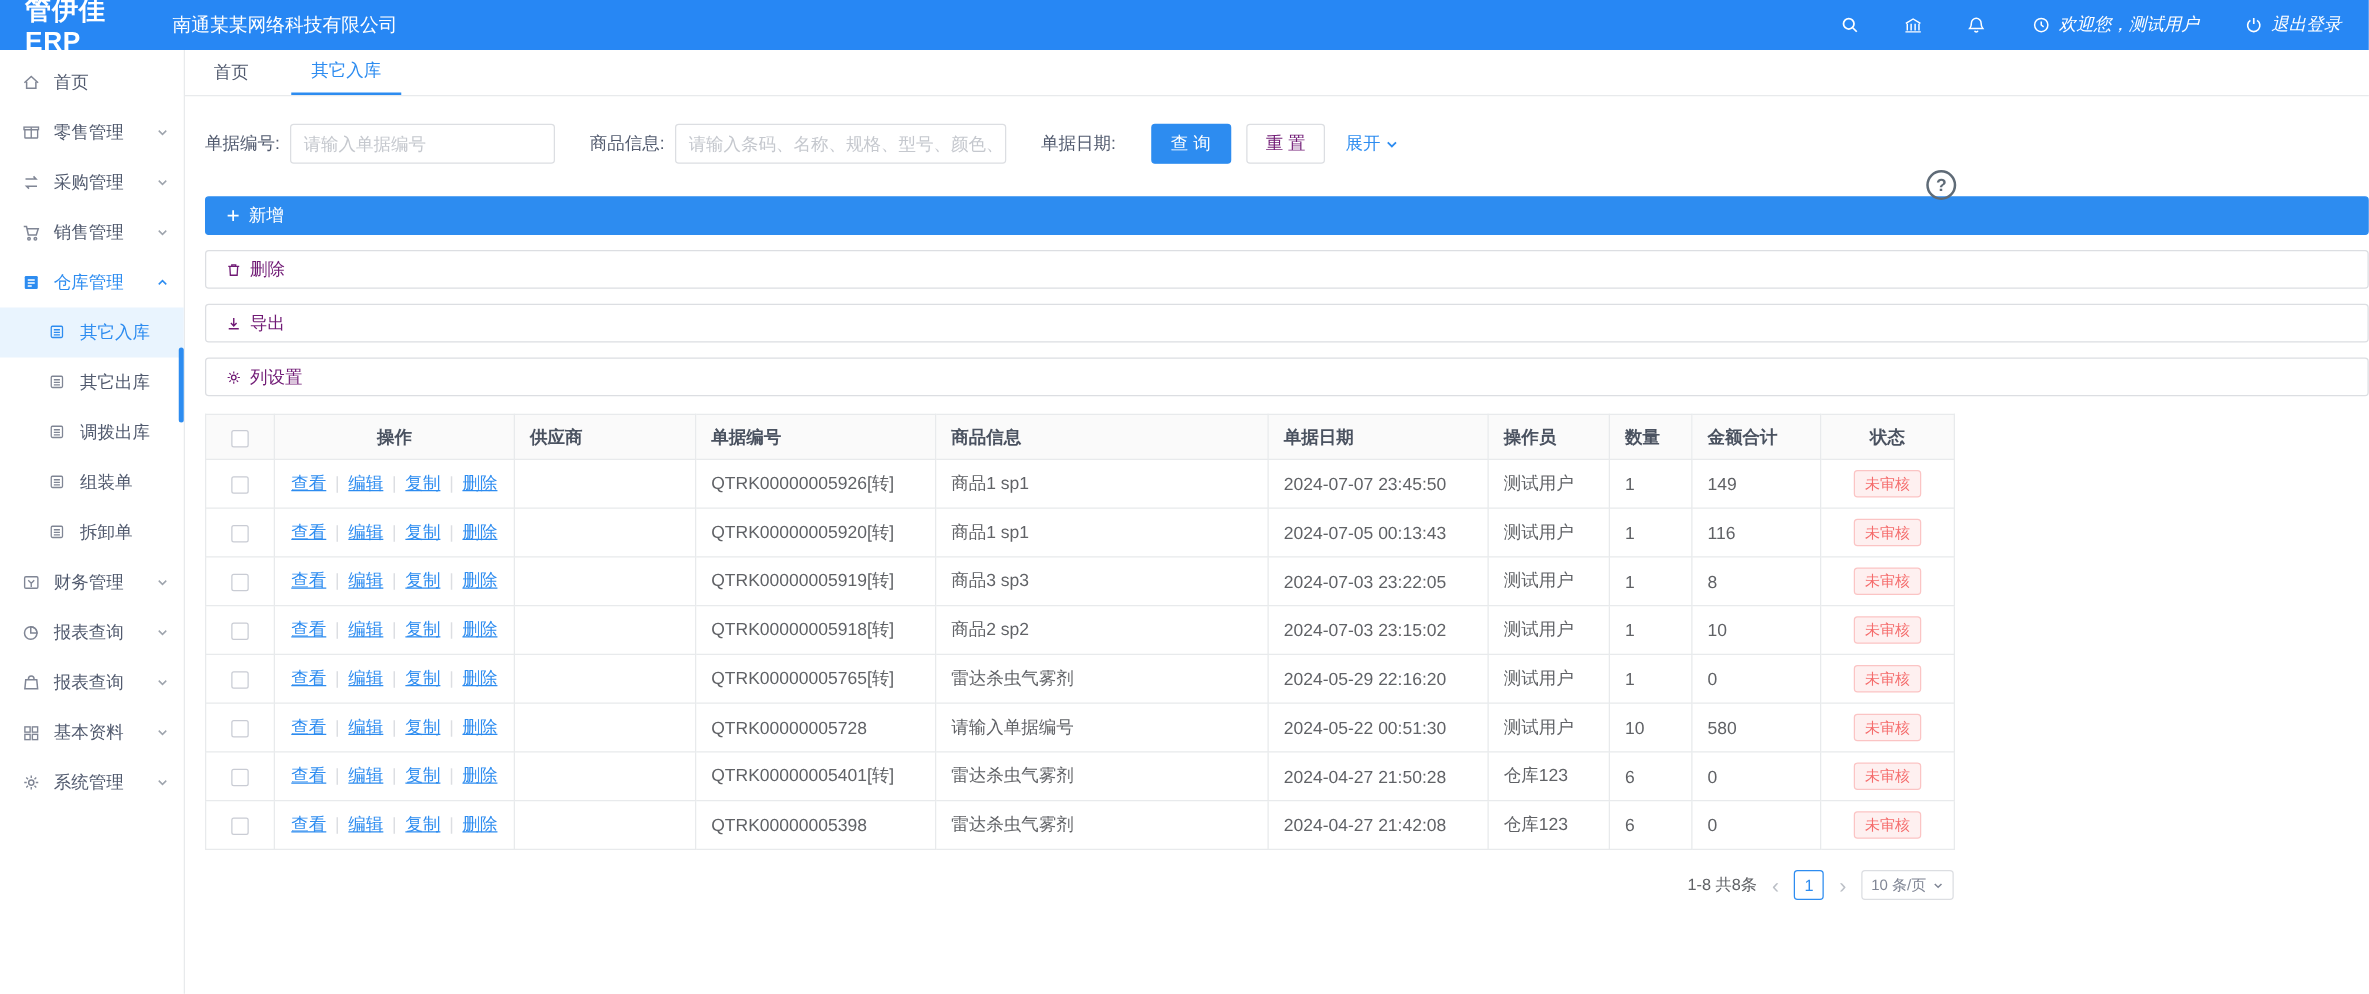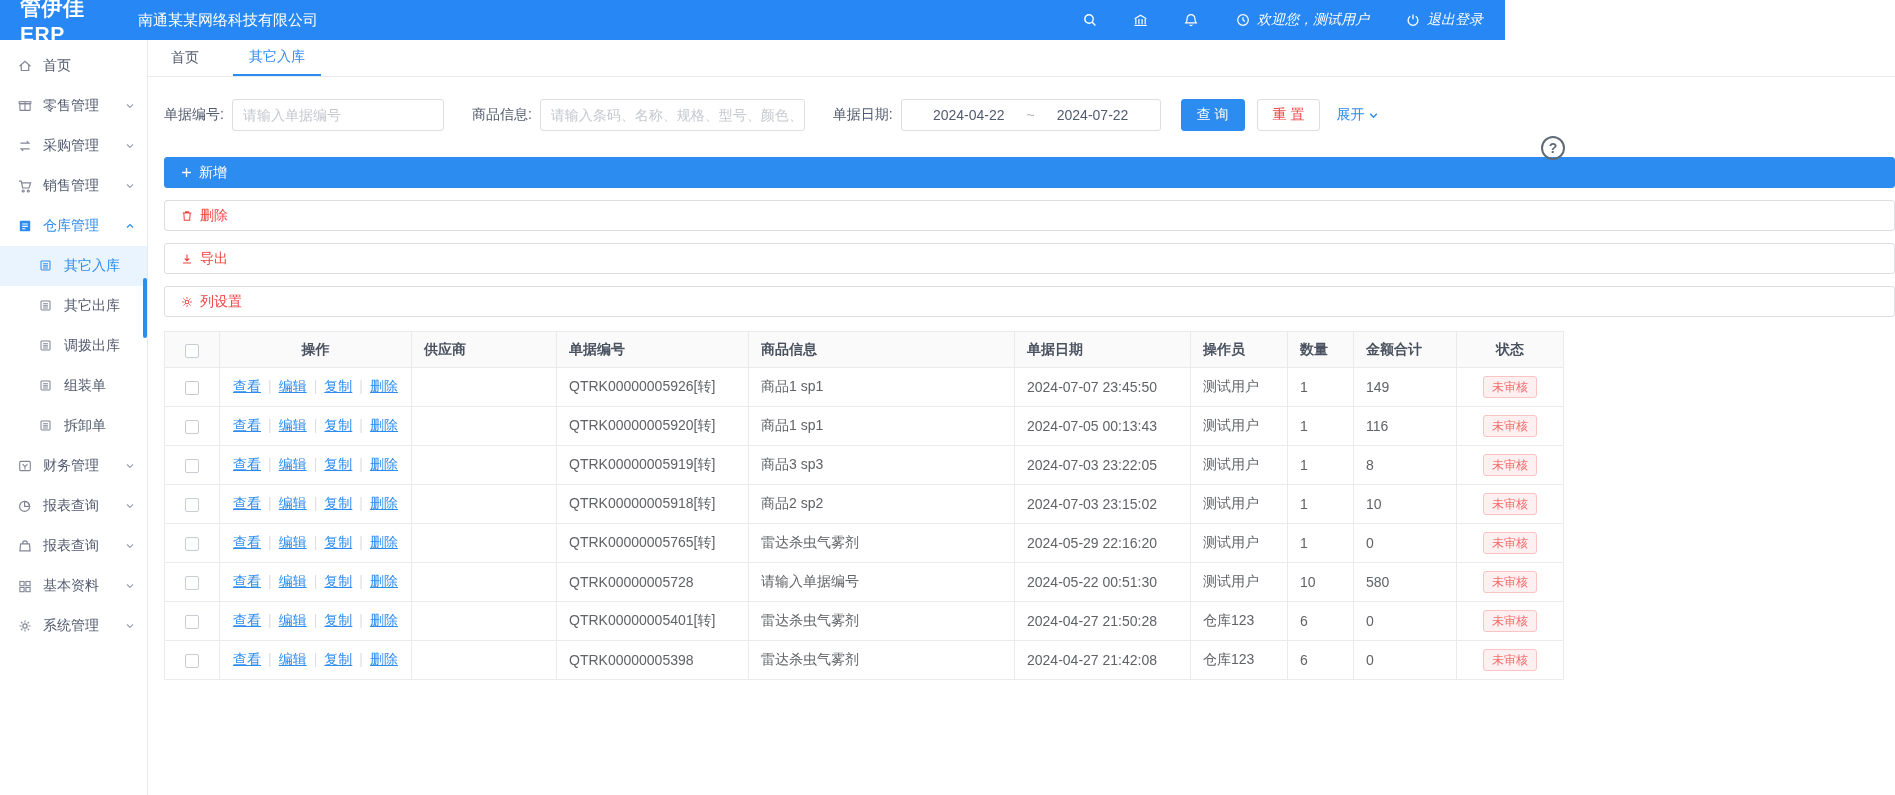--- a/index.html
+++ b/index.html
@@ -1,21 +1,21 @@
 <!DOCTYPE html>
 <html style="--accent: #2d8cf0; --header-bg: #2787f4; --danger: #f56c6c; --danger-bg: #fef0f0; --danger-border: #fbc4c4; --sub-active-bg: #e9f4fe;"><head>
 <meta charset="utf-8">
 <style>
   * { box-sizing: border-box; margin: 0; padding: 0; }
   html,body { width:1895px; height:795px; overflow:hidden; background:#fff;
     font-family:"Liberation Sans","DejaVu Sans",sans-serif; font-size:14px; color:#515a6e; }
   a { text-decoration:none; }
 
   
-  .header { position:absolute; top:0; left:0; width:1505px; height:40px;
+  .header { position:absolute; top:0; left:0; width:1895px; height:40px;
     background:var(--header-bg,#2787f4); display:flex; align-items:center; color:#fff; z-index:5; }
   .logo { font-size:21px; font-weight:bold; padding-left:20px; width:128px; letter-spacing:.5px; }
   .company { font-size:15px; margin-left:10px; }
   .header-right { margin-left:auto; display:flex; align-items:center; padding-right:22px;font-style:italic; }
   .h-icon { display:flex; align-items:center; margin-left:34px; cursor:pointer; color:#fff; }
   .h-group { display:flex; align-items:center; gap:6px; margin-left:36px; cursor:pointer; }
 
   
   .sidebar { position:absolute; top:40px; left:0; bottom:0; width:148px; background:#fff;
     border-right:1px solid #e8eaec; padding-top:6px; }
@@ -41,21 +41,21 @@
   
   .filters { display:flex; align-items:center; padding:22px 0 0 16px; }
   .f-label { margin-right:8px; white-space:nowrap; }
   .f-input { height:32px; border:1px solid #dcdee2; border-radius:3px; padding:0 10px;
     font:inherit; color:#515a6e; outline:none; }
   .f-input::placeholder { color:#c5c8ce; }
   .f-gap { width:28px; flex:none; }
   .date-box { width:260px; height:32px; border:1px solid #dcdee2; border-radius:3px;
     display:flex; align-items:center; justify-content:center; gap:22px; cursor:pointer; }
   .btn { height:32px; border:1px solid #dcdee2; border-radius:3px; background:#fff; padding:0 15px;
-    font:inherit; color:#ef4444; cursor:pointer; }
+    font:inherit; color:#701a75; cursor:pointer; }
   .btn-primary { background:var(--accent,#2d8cf0); border-color:var(--accent,#2d8cf0); color:#fff; }
   .expand-link { color:var(--accent,#2d8cf0); display:flex; align-items:center; gap:4px;
     margin-left:16px; cursor:pointer; }
 
   
   .toolbar { display:flex; gap:12px; padding:26px 0 0 16px;flex-direction:column; }
   .tbtn { height:31px; display:inline-flex; align-items:center; gap:6px; }
   .help { position:absolute; top:96px; right:330px; width:24px; height:24px; border:2px solid #5f6b77;
     border-radius:50%; color:#5f6b77; font-weight:bold; font-size:14px;
     display:flex; align-items:center; justify-content:center; cursor:pointer; }
@@ -345,25 +345,20 @@
   </div>
 
   <div class="filters">
     <span class="f-label">单据编号:</span>
     <input class="f-input" style="width: 212px;" placeholder="请输入单据编号">
     <span class="f-gap"></span>
     <span class="f-label">商品信息:</span>
     <input class="f-input" style="width: 265px;" placeholder="请输入条码、名称、规格、型号、颜色、扩展...">
     <span class="f-gap"></span>
     <span class="f-label">单据日期:</span>
-    <div class="date-box">
-      <span>2024-04-22</span>
-      <span style="color:#aab0b8">~</span>
-      <span>2024-07-22</span>
-    </div>
     <button class="btn btn-primary" style="margin-left:20px">查 询</button>
     <button class="btn" style="margin-left:12px">重 置</button>
     <span class="expand-link">
       <span>展开</span>
       <span>
           <svg width="11" height="11" viewBox="0 0 10 10">
             <polyline points="2,3.5 5,6.5 8,3.5" fill="none" stroke="currentColor" stroke-width="1.3"></polyline>
           </svg>
         </span>
     </span>
@@ -550,14 +545,28 @@
     <td>雷达杀虫气雾剂</td>
     <td>2024-04-27 21:42:08</td>
     <td>仓库123</td>
     <td>6</td>
     <td>0</td>
     <td class="c-center"><span class="badge">未审核</span></td>
   </tr>
 </tbody>
   </table>
 
+  <div class="pager">
+    <span>1-8 共8条</span>
+    <span class="pg-arrow">‹</span>
+    <span class="pg-num">1</span>
+    <span class="pg-arrow">›</span>
+    <span class="pg-size">
+      <span>10 条/页</span>
+      <span>
+          <svg width="9" height="9" viewBox="0 0 10 10">
+            <polyline points="2,3.5 5,6.5 8,3.5" fill="none" stroke="currentColor" stroke-width="1.3"></polyline>
+          </svg>
+        </span>
+    </span>
+  </div>
 
 </div>
 
 </body></html>

